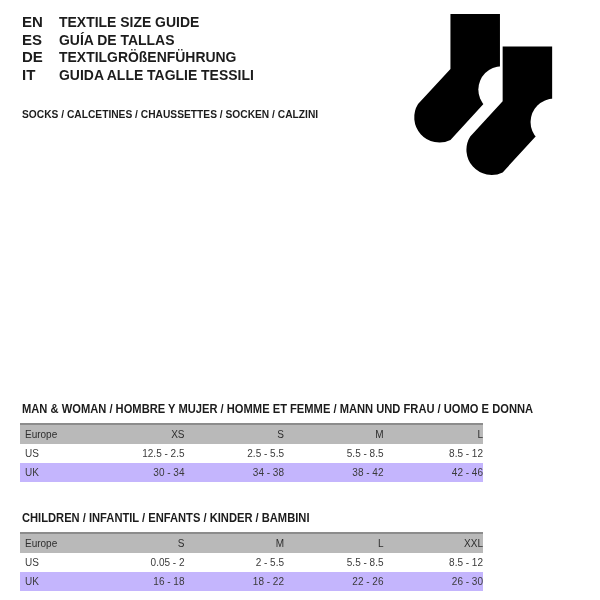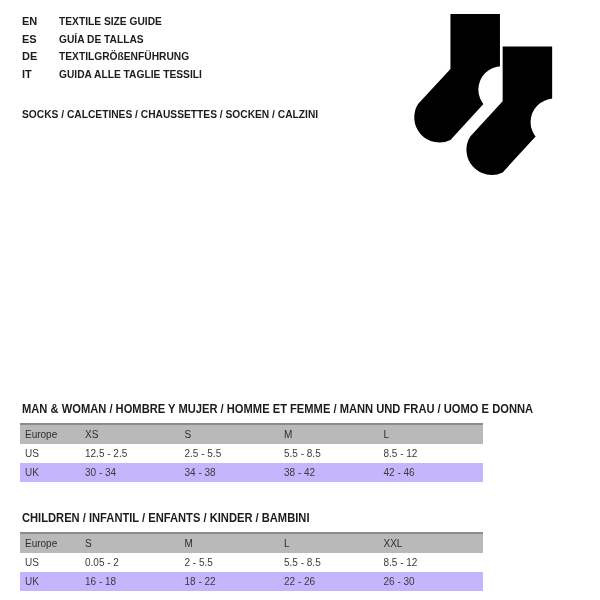--- a/index.html
+++ b/index.html
@@ -5,38 +5,38 @@
   html,body { margin:0; padding:0; background:#fff; }
   .page {
     position:relative; width:600px; height:600px; background:#ffffff;
     font-family:"Liberation Sans","DejaVu Sans",sans-serif;
     color:#1c1c1c; overflow:hidden;
   }
   .condense { display:inline-block; transform:scaleX(0.93); transform-origin:0 50%; white-space:nowrap; }
 
   
   .lang-block { position:absolute; left:22px; top:13px; }
-  .lang-row { display:flex; font-weight:700; font-size:11px; line-height:17.5px; letter-spacing:0; }
+  .lang-row { display:flex; font-weight:700; font-size:15px; line-height:17.5px; letter-spacing:0; }
   .lang-code { width:37px; flex:0 0 37px; }
 
   
   .category { position:absolute; left:22px; top:107px; font-weight:700; font-size:11px; line-height:14px; }
 
   
   .socks-svg { position:absolute; left:398px; top:14px; width:185px; height:171px; }
 
   
   .table-block { position:absolute; left:20px; width:463px; }
   .table-block.t1 { top:402px; }
   .table-block.t2 { top:511px; }
   .table-title { font-weight:700; font-size:12px; line-height:15px; margin:0 0 6px 2px; color:#1c1c1c; }
   table.size-table { width:463px; border-collapse:collapse; table-layout:fixed; font-size:10px; color:#3a3a3a; }
   table.size-table col.c0 { width:65px; }
   table.size-table th, table.size-table td {
-    height:19px; padding:0; text-align:left; font-weight:400; vertical-align:middle;
+    height:19px; padding:0; text-align:right; font-weight:400; vertical-align:middle;
   }
   table.size-table th.left, table.size-table td.left { text-align:left; padding-left:5px; }
   table.size-table thead tr { background:#b9b9b9; border-top:2px solid #8c8c8c; color:#2e2e2e; }
   table.size-table tbody tr.row-uk { background:#c4b5fd; }
 </style>
 </head>
 <body>
 
 <div class="page">
 

